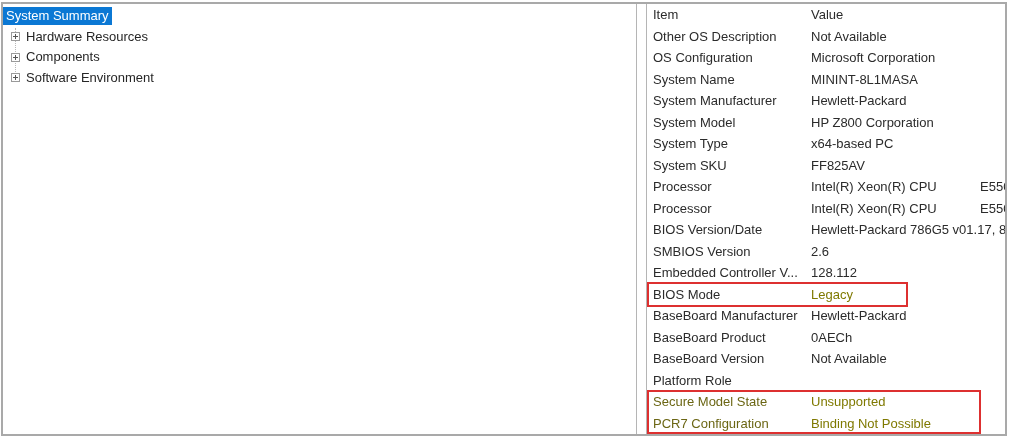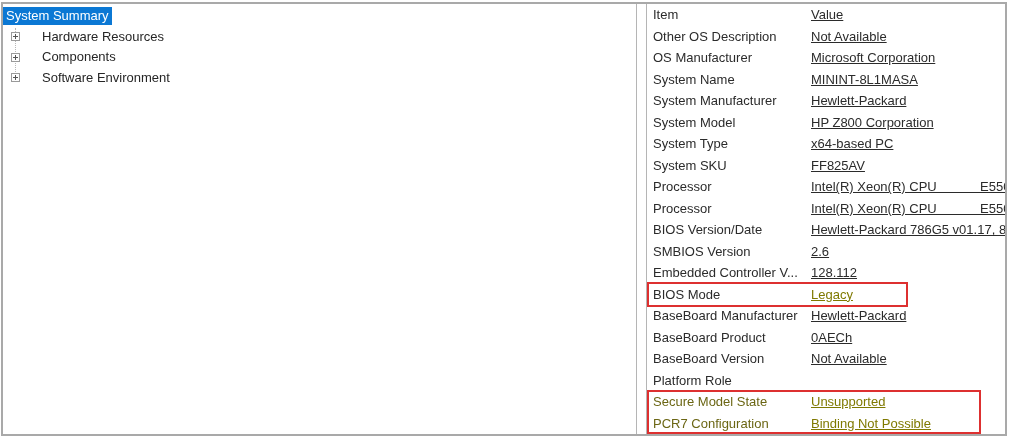--- a/index.html
+++ b/index.html
@@ -52,21 +52,21 @@
   }
   .tree-item .label {
     padding: 1px 3px 2px 3px;
     white-space: nowrap;
   }
   .tree-item.selected .label {
     background: var(--selection-bg);
     color: var(--selection-fg);
   }
   .tree-item.root { padding-left: 0px; }
-  .tree-item.child { padding-left: 8px; gap: 16px; }
+  .tree-item.child { padding-left: 8px; }
   .expander {
     position: relative;
     width: 9px;
     height: 9px;
     border: 1px solid #9a9a9a;
     background: #fdfdfd;
     flex: none;
     margin-right: 3px;
     box-sizing: border-box;
   }
@@ -111,21 +111,20 @@
   .grid-row .cell-item {
     width: 158px;
     flex: none;
     overflow: hidden;
     white-space: pre;
   }
   .grid-row .cell-value {
     flex: 1;
     overflow: hidden;
     white-space: pre;
-    text-decoration: underline;
   }
   .olive-item { color: var(--olive-item); }
   .olive-value { color: var(--olive-value); }
   
   .red-box {
     position: absolute;
     border: 2px solid var(--annotation-red);
     box-sizing: border-box;
     pointer-events: none;
   }
@@ -177,21 +176,21 @@
       <div class="cell-item">Item</div>
       <div class="cell-value">Value</div>
     </div>
     <div id="detail-rows">
   <div class="grid-row">
     <div class="cell-item">Other OS Description</div>
     <div class="cell-value">Not Available</div>
   </div>
 
   <div class="grid-row">
-    <div class="cell-item">OS Manufacturer</div>
+    <div class="cell-item">OS Configuration</div>
     <div class="cell-value">Microsoft Corporation</div>
   </div>
 
   <div class="grid-row">
     <div class="cell-item">System Name</div>
     <div class="cell-value">MININT-8L1MASA</div>
   </div>
 
   <div class="grid-row">
     <div class="cell-item">System Manufacturer</div>

